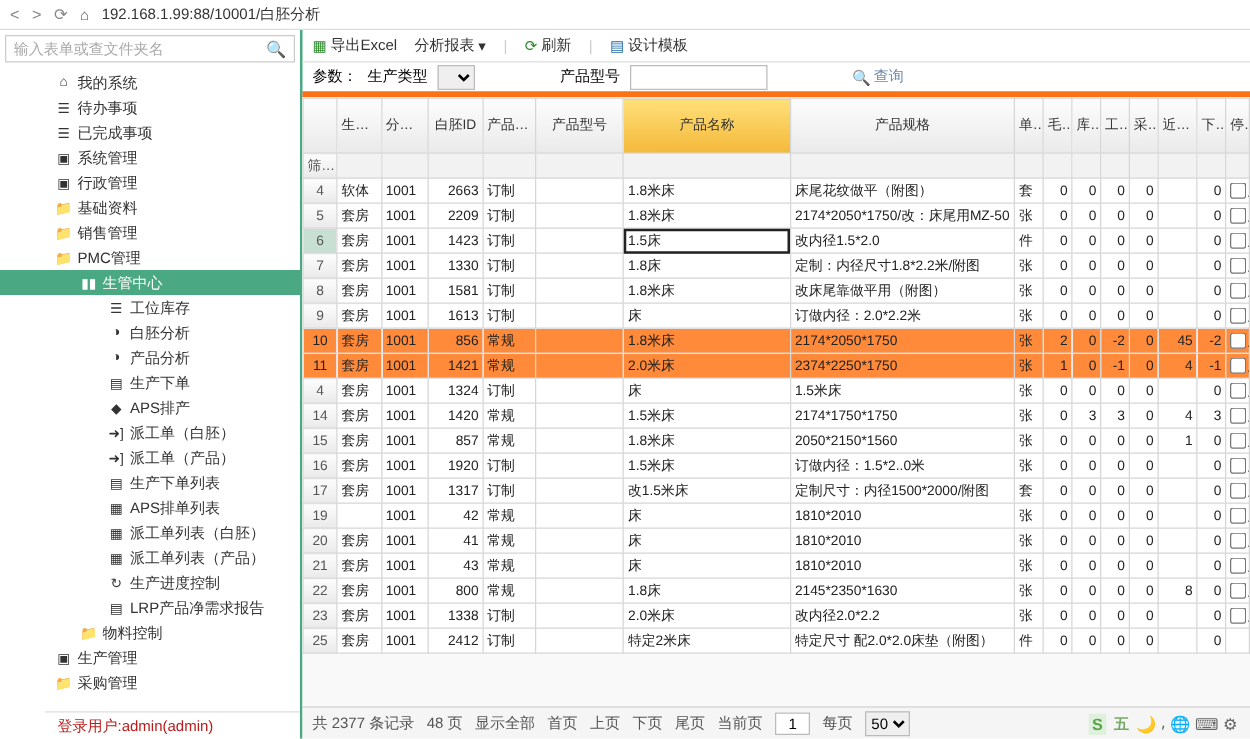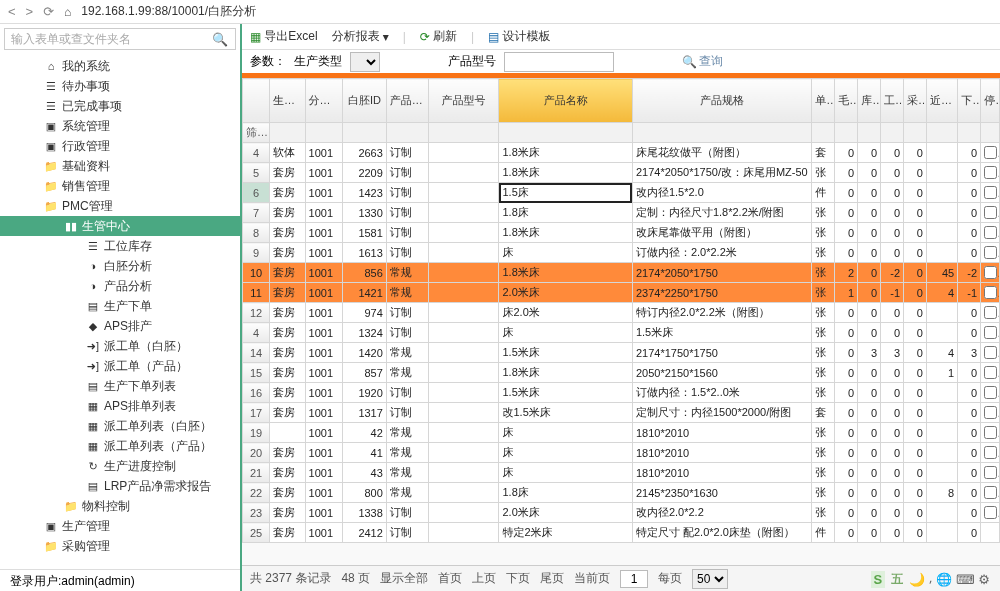--- a/index.html
+++ b/index.html
@@ -14,21 +14,21 @@
 .search-box input { flex: 1; border: none; outline: none; font-size: 12px; color: #999; }
 .search-box input::placeholder { color: #aaa; }
 .search-icon { color: #4aa882; font-size: 13px; }
 .tree { flex: 1; overflow-y: auto; padding-top: 2px; }
 .tree-item { display: flex; align-items: center; height: 20px; padding-left: 8px; color: #333; cursor: pointer; gap: 4px; }
 .tree-item.l1 { padding-left: 44px; }
 .tree-item.l2 { padding-left: 64px; }
 .tree-item.l3 { padding-left: 86px; }
 .tree-item.active { background: #4aa882; color: #fff; }
 .tree-item .ic { width: 14px; text-align: center; font-size: 11px; }
-.status-login { height: 22px; border-top: 1px solid #ddd; padding: 3px 10px; color: #000000; }
+.status-login { height: 22px; border-top: 1px solid #ddd; padding: 3px 10px; color: #b91c1c; margin-left: 36px; }
 .content { flex: 1; display: flex; flex-direction: column; width: 756px; }
 .toolbar { height: 26px; display: flex; align-items: center; gap: 14px; padding: 0 8px; border-bottom: 1px solid #ddd; }
 .toolbar .tb-btn { display: flex; align-items: center; gap: 3px; color: #333; cursor: pointer; }
 .toolbar .ic-green { color: #2a8a2a; }
 .toolbar .ic-blue { color: #1a6aaa; }
 .toolbar .sep { color: #ccc; }
 .params { height: 28px; display: flex; align-items: center; gap: 8px; padding: 0 8px; border-bottom: 5px solid #f97316; }
 .params select, .params input { border: 1px solid #bbb; height: 20px; padding: 0 4px; font-size: 12px; }
 .params input { width: 110px; }
 .params .ql { display:flex; align-items:center; color:#6a8aaa; gap:2px;}
@@ -411,38 +411,20 @@
               <td>张</td>
               <td class="num">1</td>
               <td class="num">0</td>
               <td class="num">-1</td>
               <td class="num">0</td>
               <td class="num">4</td>
               <td class="num">-1</td>
               <td class="cb"><input type="checkbox" style=""></td>
             </tr>
             <tr>
-              <td class="rown">12</td>
-              <td>套房</td>
-              <td>1001</td>
-              <td class="num">974</td>
-              <td>订制</td>
-              <td></td>
-              <td>床2.0米</td>
-              <td>特订内径2.0*2.2米（附图）</td>
-              <td>张</td>
-              <td class="num">0</td>
-              <td class="num">0</td>
-              <td class="num">0</td>
-              <td class="num">0</td>
-              <td class="num"></td>
-              <td class="num">0</td>
-              <td class="cb"><input type="checkbox" style=""></td>
-            </tr>
-            <tr>
               <td class="rown">4</td>
               <td>套房</td>
               <td>1001</td>
               <td class="num">1324</td>
               <td>订制</td>
               <td></td>
               <td>床</td>
               <td>1.5米床</td>
               <td>张</td>
               <td class="num">0</td>

